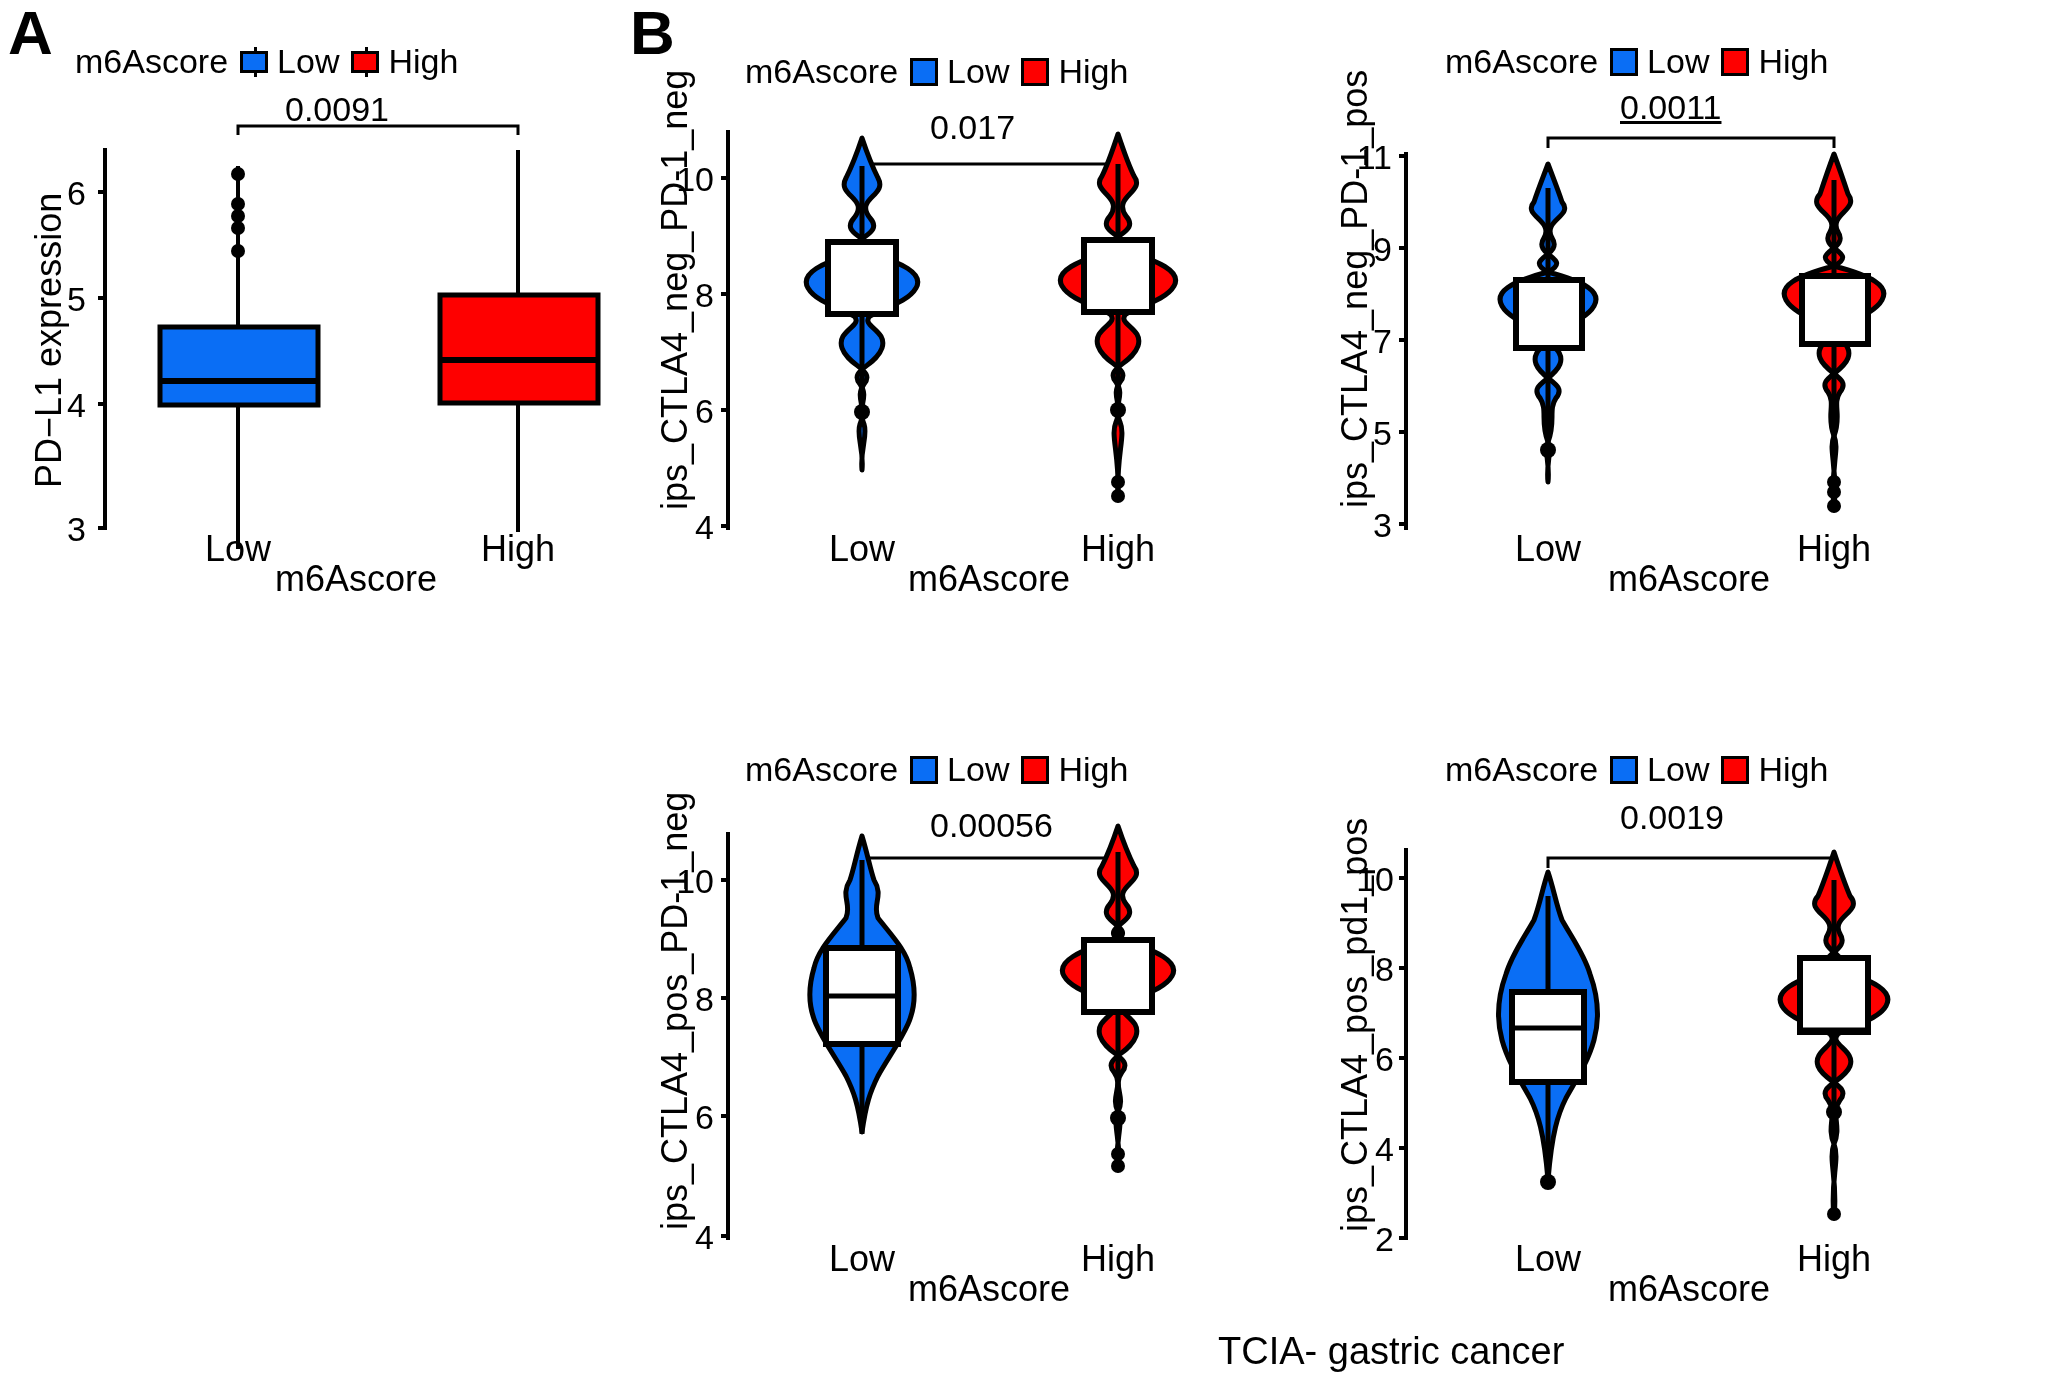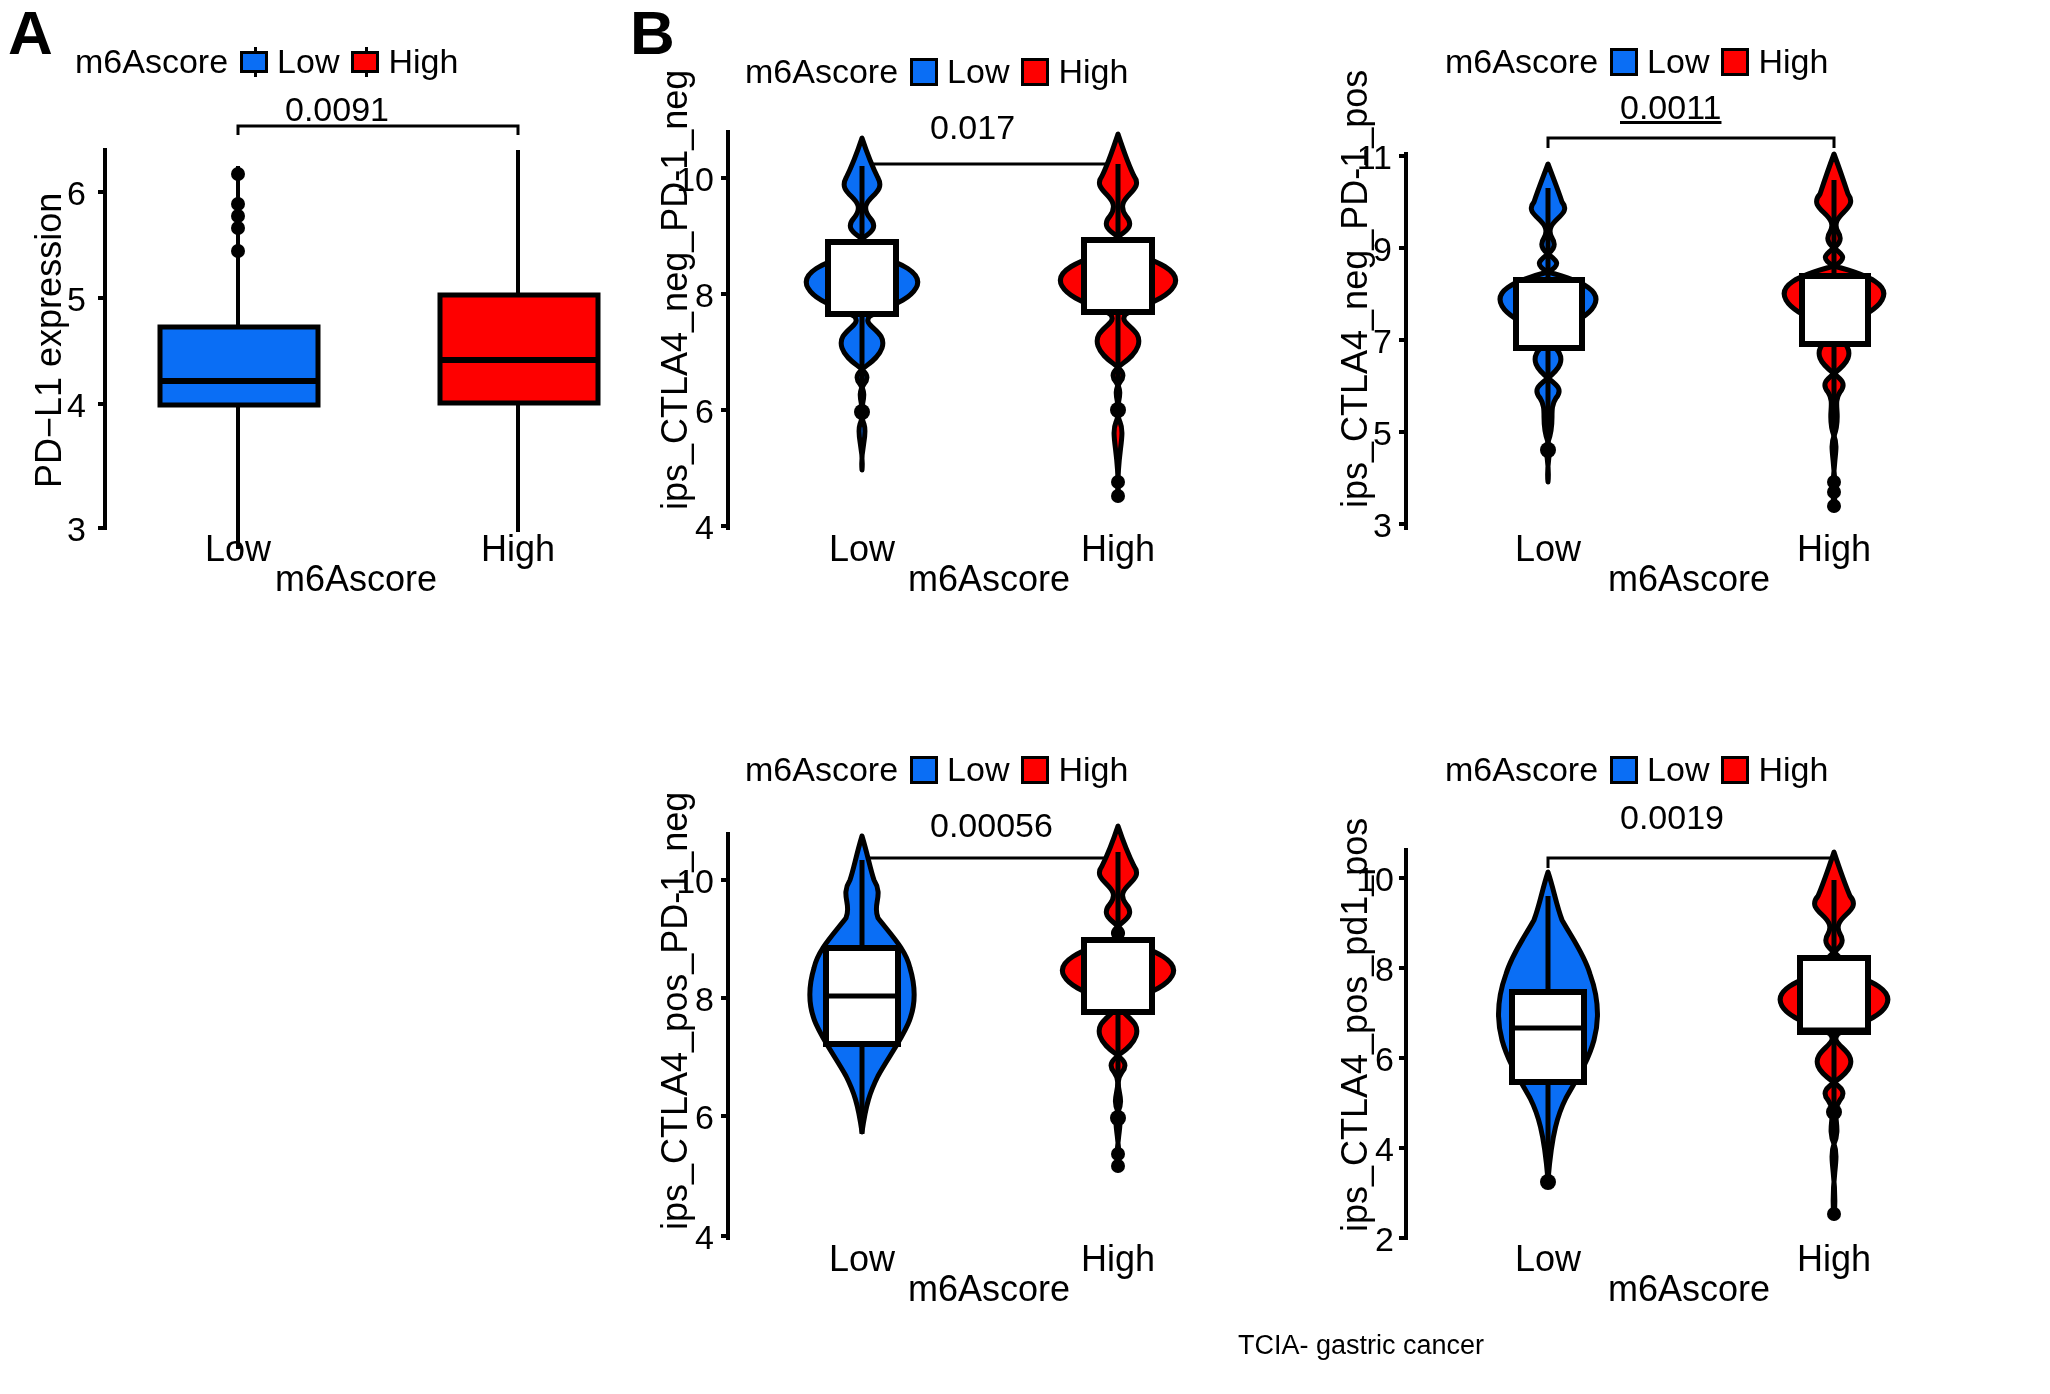--- a/index.html
+++ b/index.html
@@ -21,21 +21,21 @@
        width:3px;height:7px;background:#000;}
   .swatch.box-blue:after,.swatch.box-red:after{content:"";position:absolute;left:50%;bottom:-7px;
        width:3px;height:7px;background:#000;}
   .swatch.box-red{background:#fe0000;height:22px;position:relative;}
 
   .ylab{position:absolute;transform-origin:0 0;white-space:nowrap;font-size:36px;}
   .xlab{position:absolute;font-size:36px;white-space:nowrap;}
   .ticklab{position:absolute;font-size:34px;text-align:right;white-space:nowrap;}
   .xticklab{position:absolute;font-size:36px;white-space:nowrap;text-align:center;}
   .pval{position:absolute;font-size:34px;white-space:nowrap;}
-  .caption{position:absolute;font-size:27px;white-space:nowrap;margin-left:20px;}
+  .caption{position:absolute;font-size:38px;white-space:nowrap;}
   svg{display:block;overflow:visible;}
 </style>
 </head>
 <body>
 
 <div class="panel-letter" style="left:8px;top:2px;">A</div>
 <div class="panel-letter" style="left:630px;top:2px;">B</div>
 
 <div class="plot" id="plotA" style="left:20px;top:30px;width:600px;height:530px;">
 

